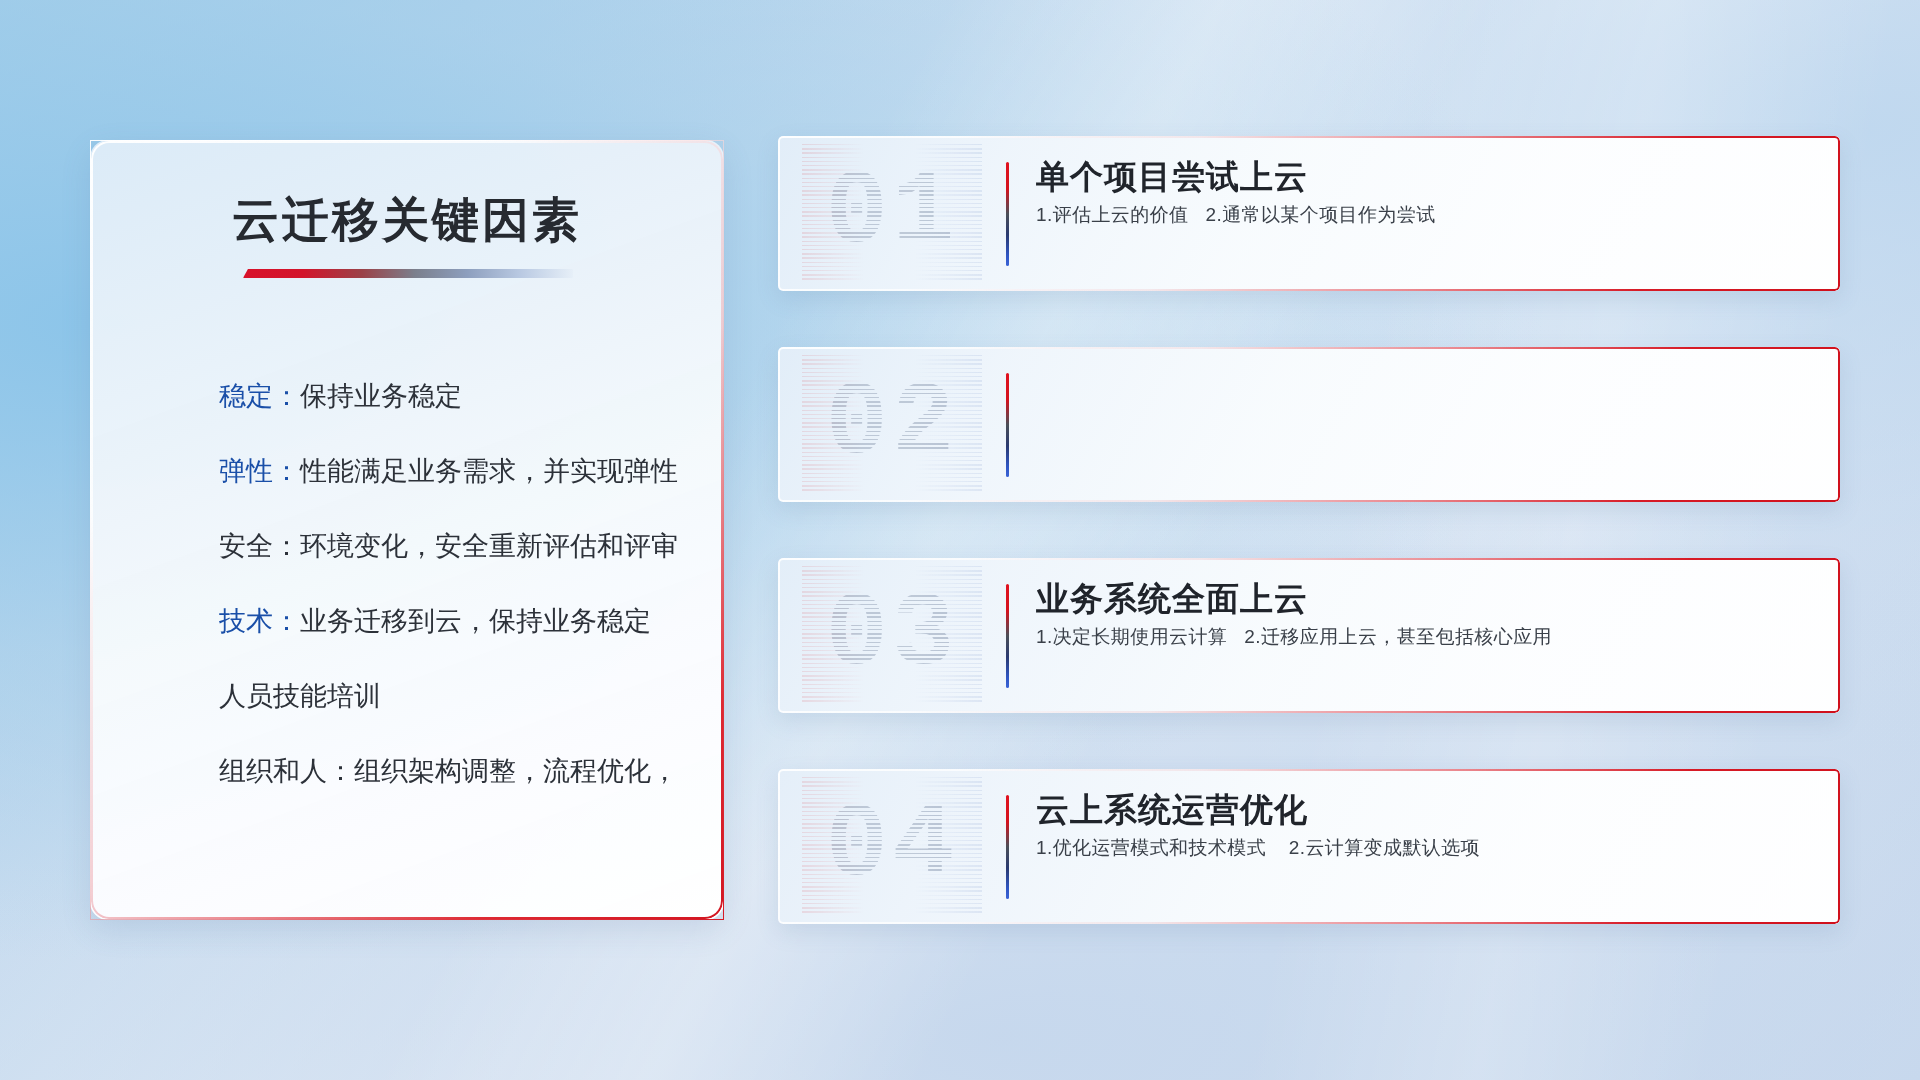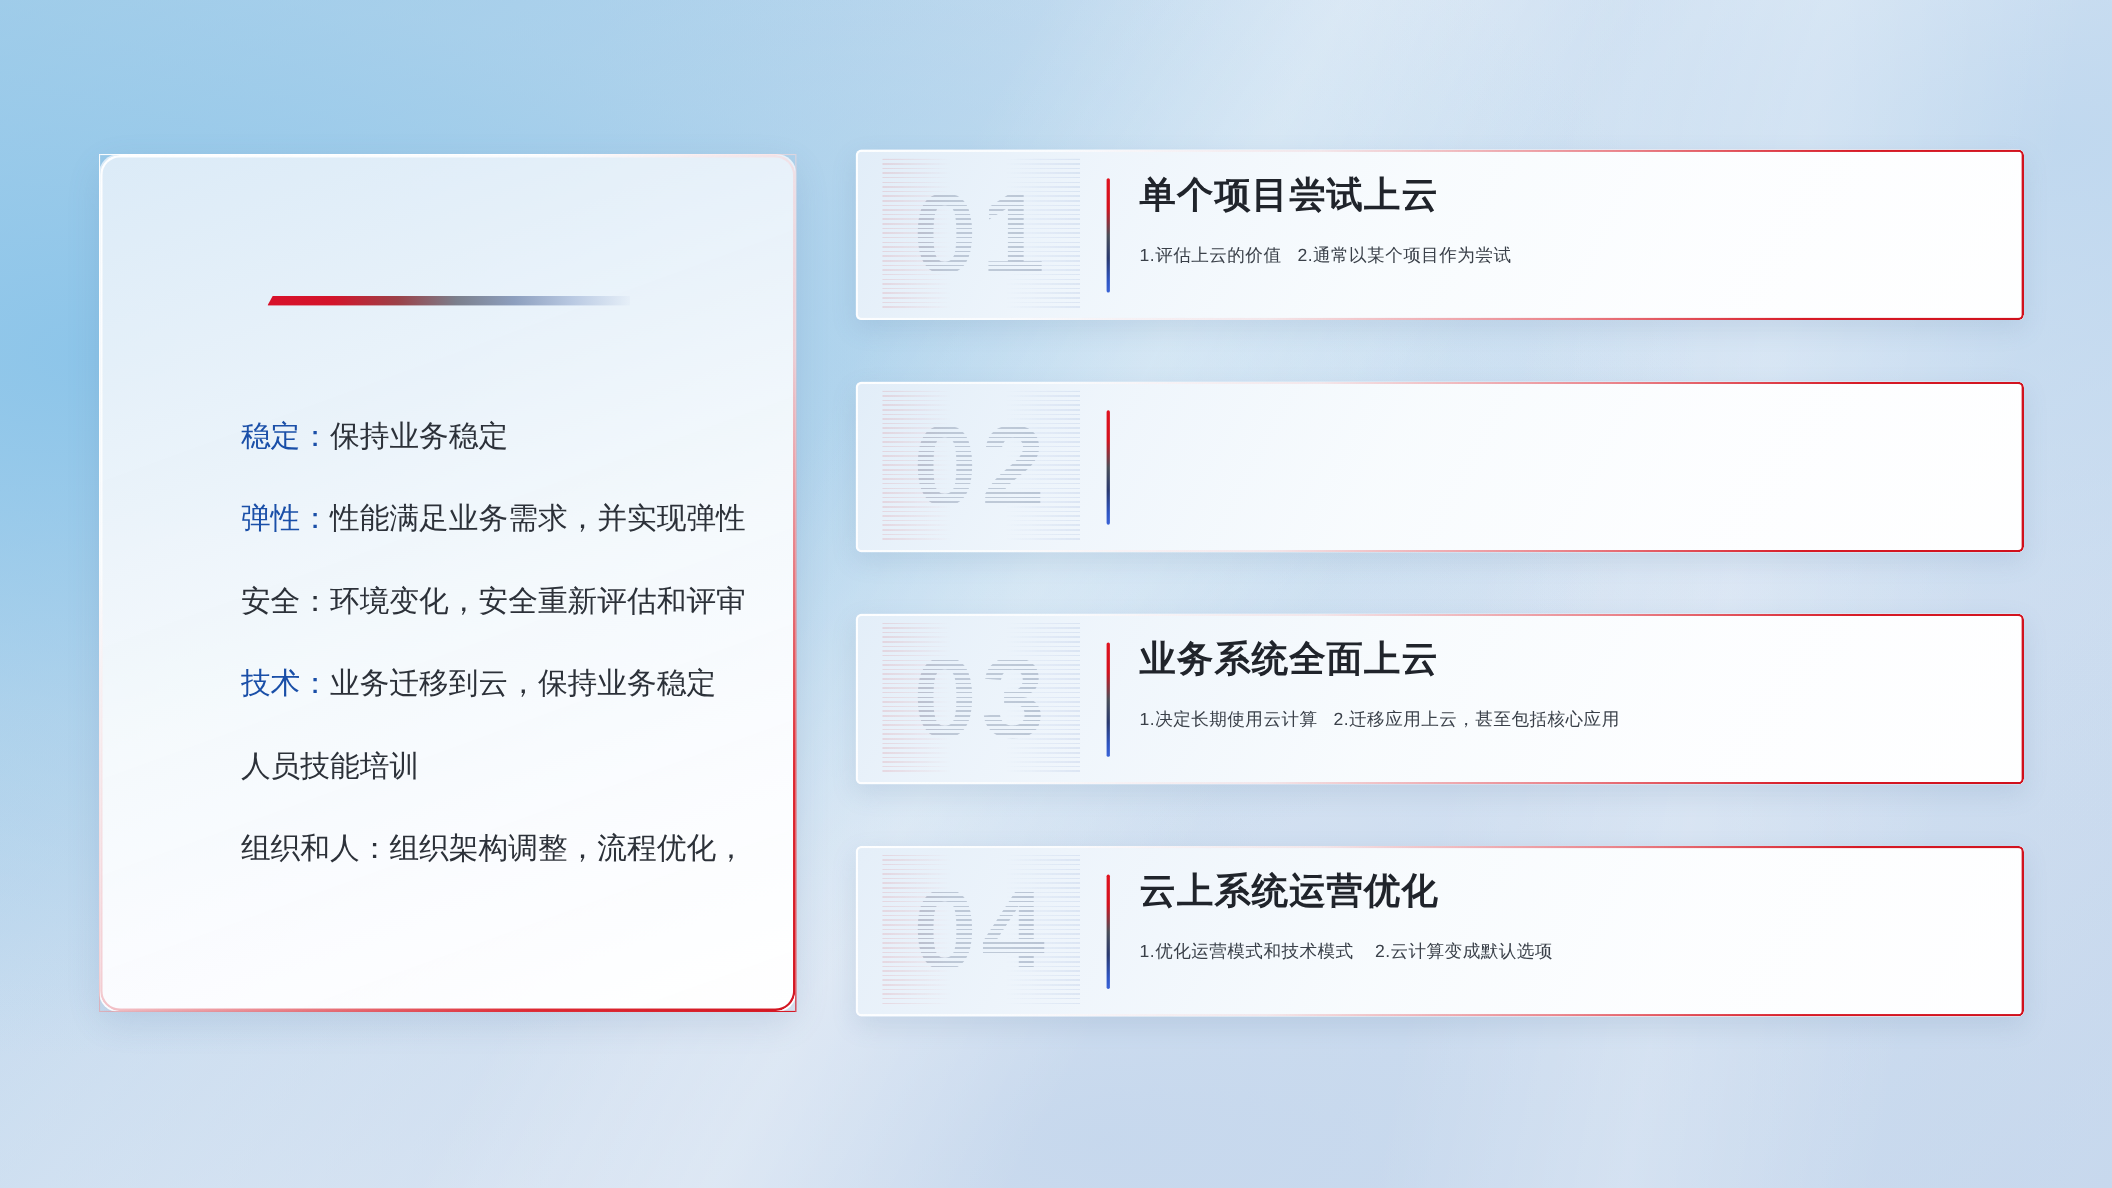--- a/index.html
+++ b/index.html
@@ -155,20 +155,21 @@
     opacity:0.55;
     -webkit-mask-image:repeating-linear-gradient(
         180deg,
         rgba(0,0,0,1) 0px, rgba(0,0,0,1) 1.4px,
         rgba(0,0,0,0) 1.4px, rgba(0,0,0,0) 4.2px);
             mask-image:repeating-linear-gradient(
         180deg,
         rgba(0,0,0,1) 0px, rgba(0,0,0,1) 1.4px,
         rgba(0,0,0,0) 1.4px, rgba(0,0,0,0) 4.2px);
     user-select:none;
+    font-family:Liberation Mono, monospace;
   }
   .step-num::after {
     content:"";
     position:absolute; inset:0;
     background:linear-gradient(90deg,
         rgba(214,30,40,0.22) 0%,
         rgba(214,30,40,0.0) 35%,
         rgba(40,80,170,0.0) 62%,
         rgba(40,80,170,0.18) 100%);
     mix-blend-mode:multiply;
@@ -187,36 +188,37 @@
 
   .step-text { position:absolute; left:258px; top:18px; right:26px; }
   .step-title {
     font-size:33px;
     font-weight:bold;
     color:#20242b;
     letter-spacing:1px;
     line-height:46px;
   }
   .step-desc {
-    margin-top:19px;
-    font-size:16px;
+    margin-top:1px;
+    font-size:19px;
     color:#3a4049;
     letter-spacing:0.4px;
     line-height:28px;
     white-space:pre;
   }
 </style>
 </head>
 <body>
 
 <div id="slide">
 
   <section class="left-panel">
     <span class="edge"></span>
 
+    <h1 class="panel-title">云迁移关键因素</h1>
 
     <span class="title-rule"></span>
 
     <div class="factor-list">
       <p class="factor-line">
         <span class="lbl">稳定：</span><span>保持业务稳定</span>
       </p>
       <p class="factor-line">
         <span class="lbl">弹性：</span><span>性能满足业务需求，并实现弹性</span>
       </p>

